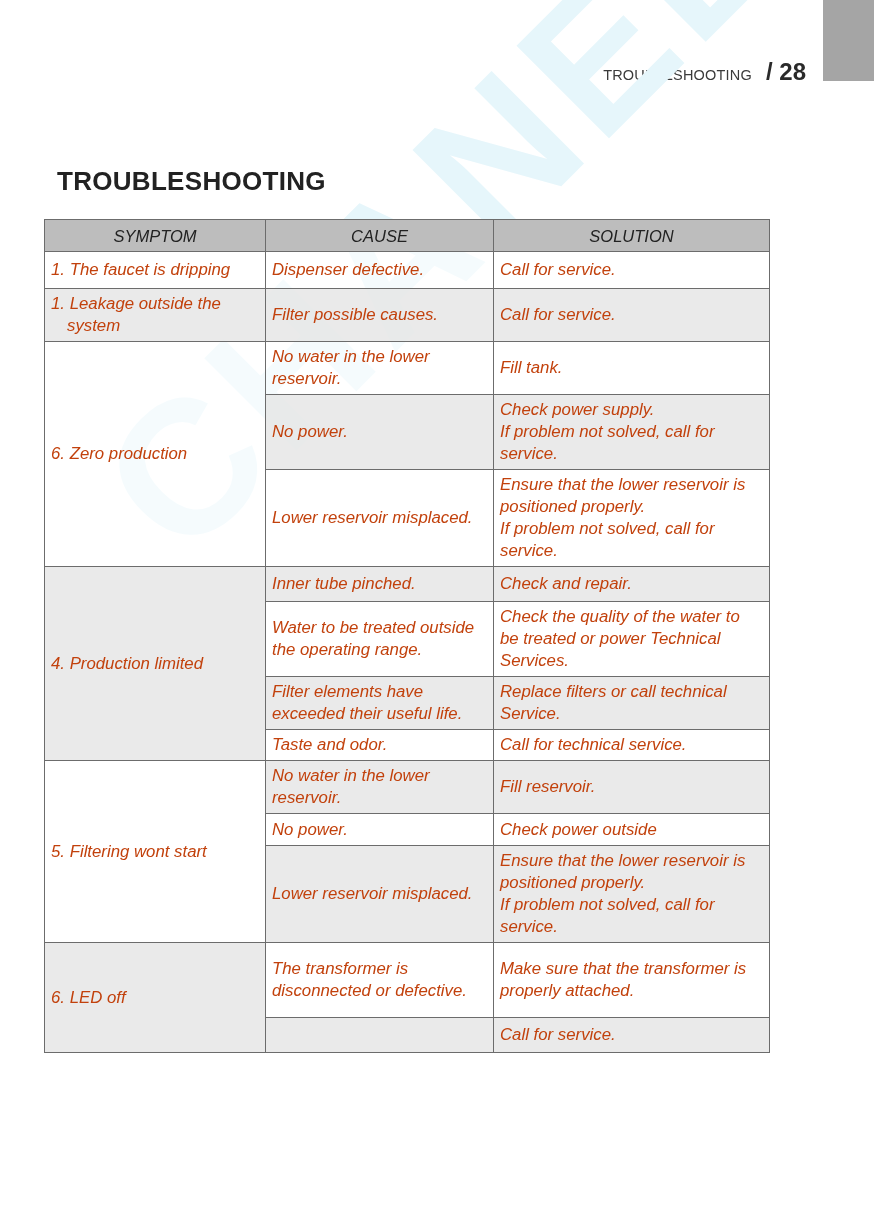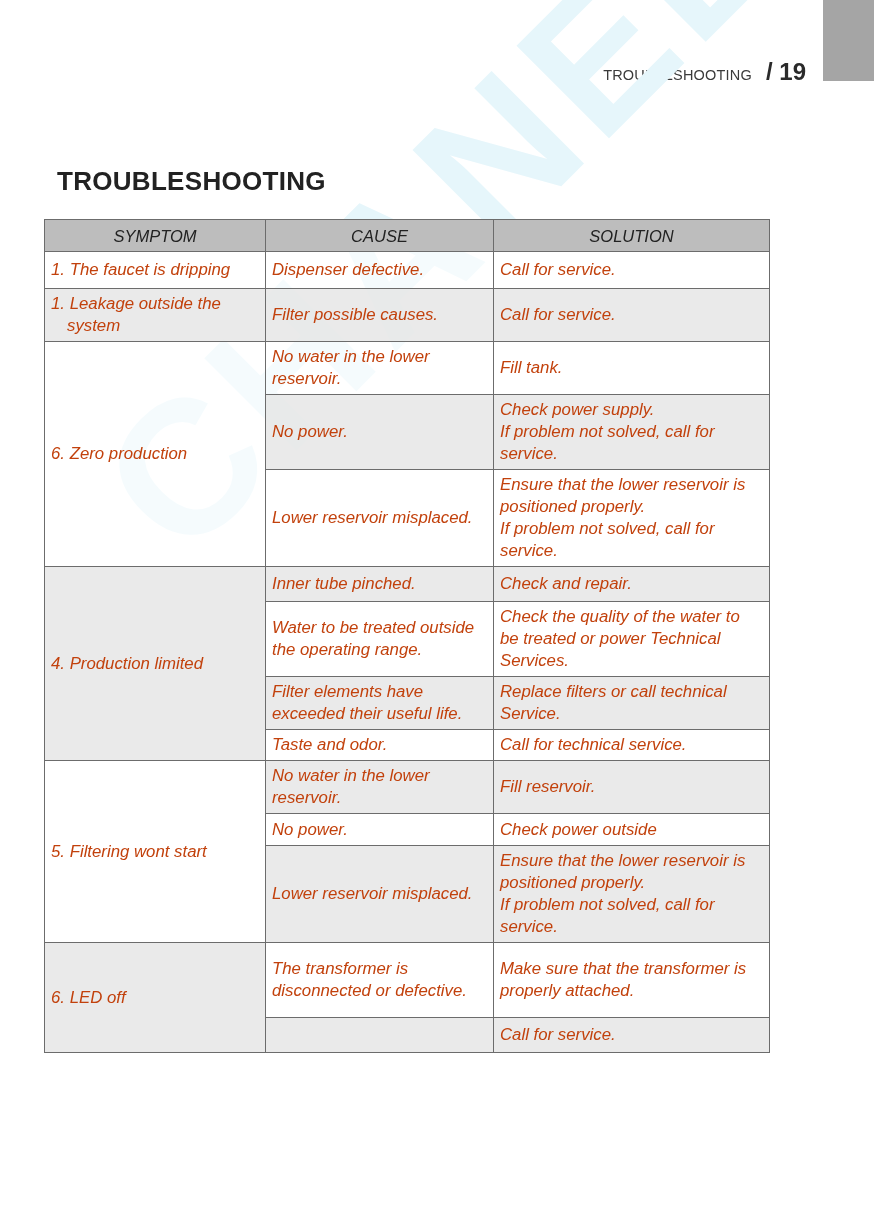--- a/index.html
+++ b/index.html
@@ -52,21 +52,21 @@
   .hang { padding-left: 22px !important; text-indent: -16px; }
   .cell-text { display: block; white-space: pre-line; }
 </style>
 </head>
 <body>
 
 <div class="tab-block"></div>
 
 <div class="running-header">
   <span class="running-title">TROUBLESHOOTING</span>
-  <span class="page-num">/ 19</span>
+  <span class="page-num">/ 28</span>
 </div>
 
 <h1 class="page-title">TROUBLESHOOTING</h1>
 
 <div class="watermark">CHANEL</div>
 
 <table class="ts">
   <colgroup>
       <col class="c1">
       <col class="c2">

